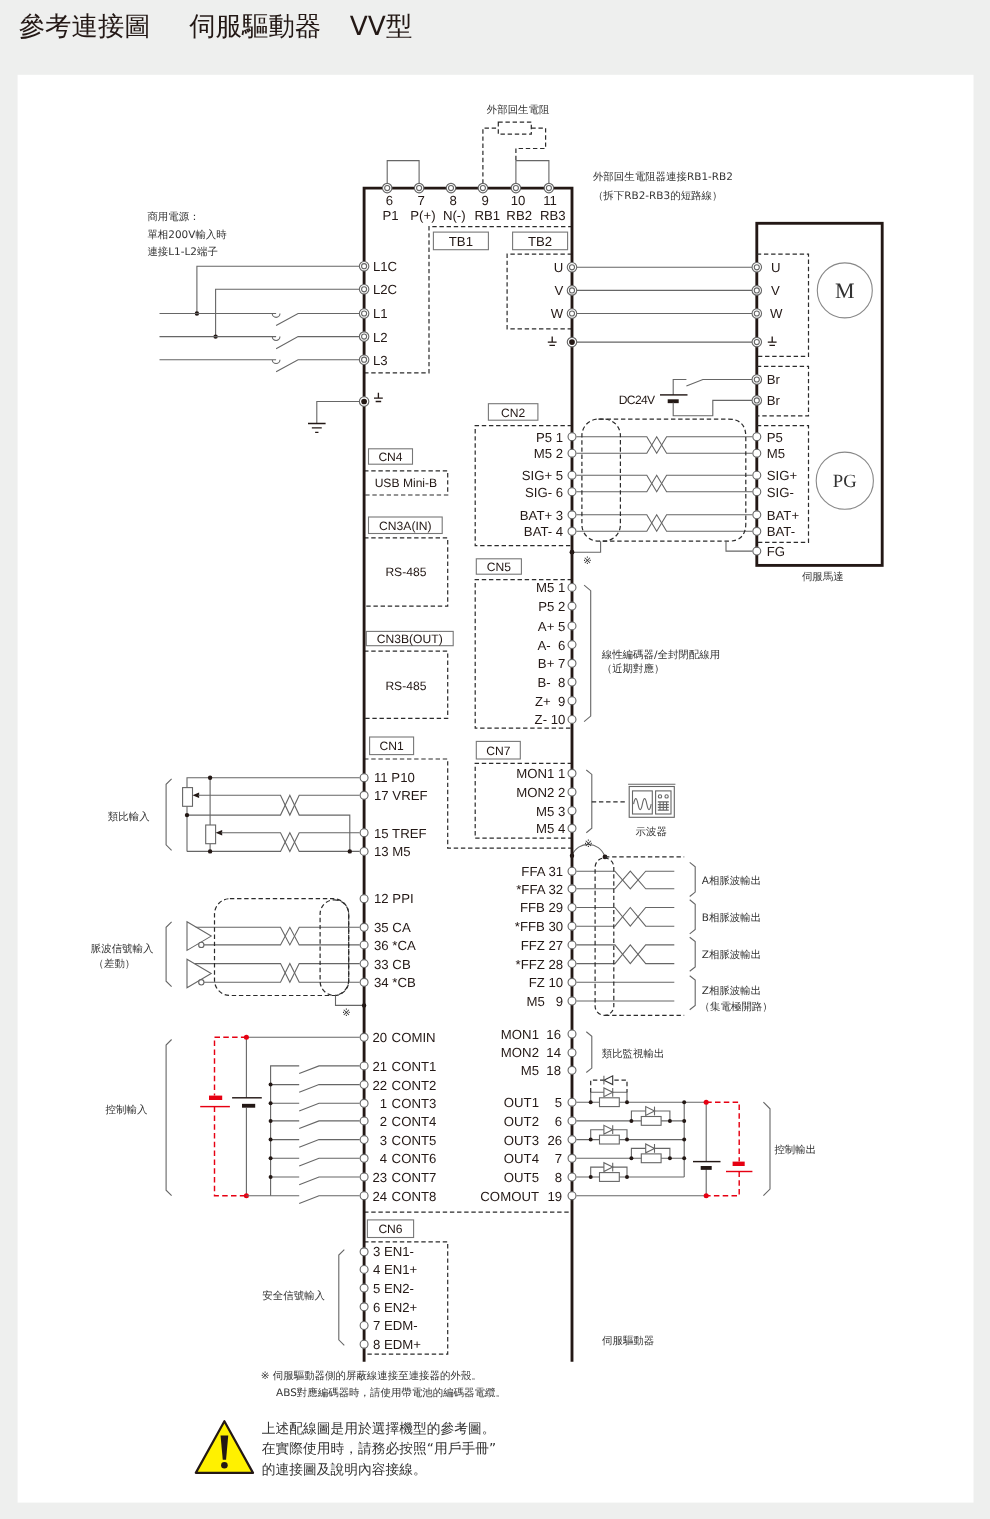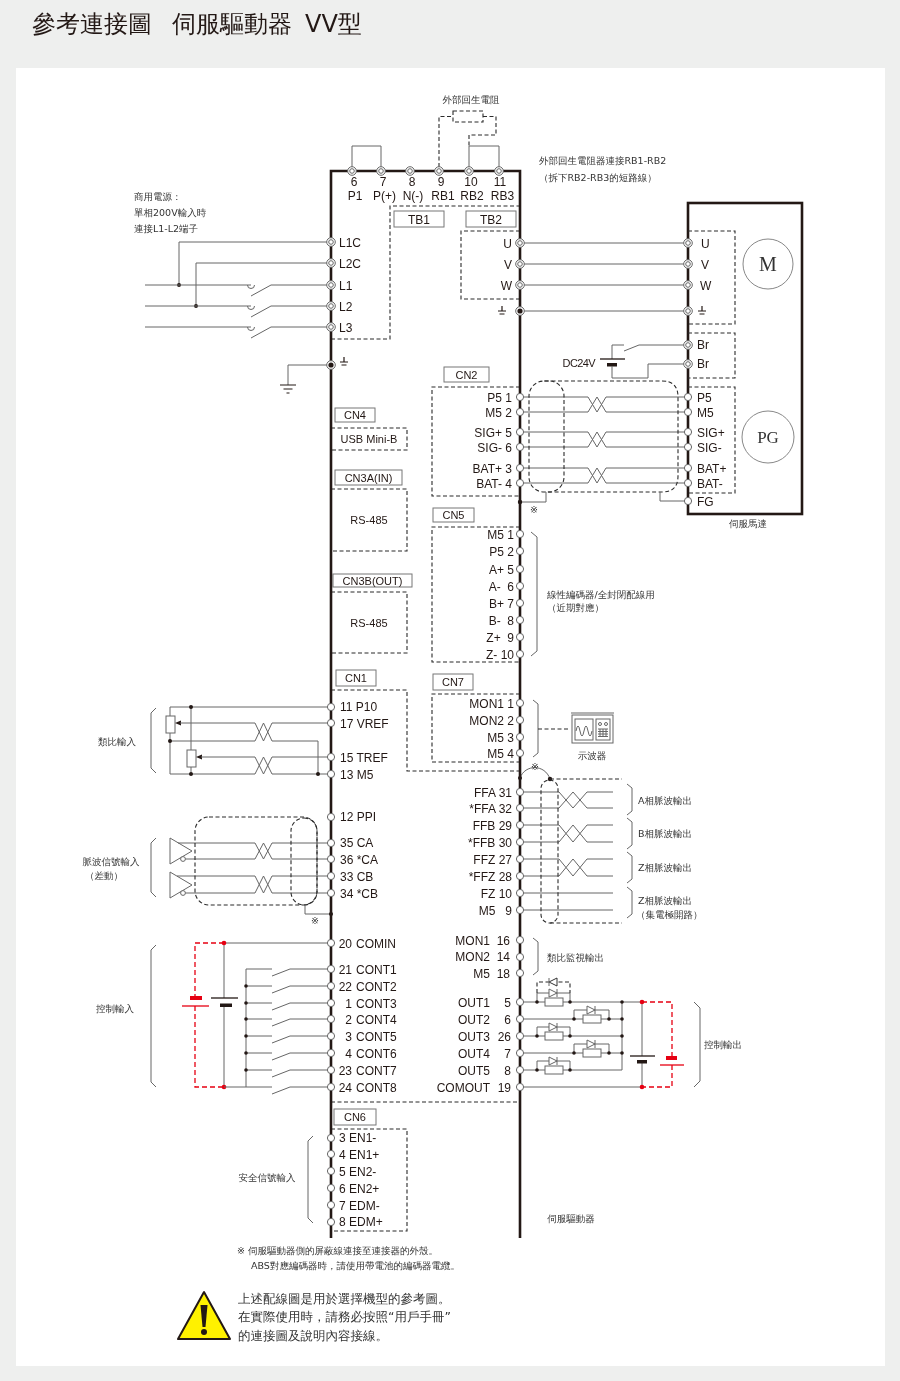--- a/index.html
+++ b/index.html
@@ -22,23 +22,23 @@
 .redd{stroke:#e60012;stroke-width:1.3;fill:none;stroke-dasharray:5 3;}
 .redl{stroke:#e60012;stroke-width:1.3;fill:none;}
 .redf{fill:#e60012;}
 .rdot{fill:#e60012;}
 .coil{fill:#fff;stroke:#666;stroke-width:1;}
 .gnd{stroke:#231815;stroke-width:1.2;fill:none;}
 </style>
 </head>
 <body>
 
-<div class="title" style="left:32px">參考連接圖</div>
+<div class="title" style="left:17px">參考連接圖</div>
 <div class="title" style="left:172px">伺服驅動器</div>
-<div class="title" style="left:305px">VV型</div>
+<div class="title" style="left:318px">VV型</div>
 
 <div class="panel"></div>
 
 <svg id="dg" width="900" height="1381" viewBox="0 0 900 1381">
 
   <g>
     <text class="tc" x="471" y="103" text-anchor="middle">外部回生電阻</text>
     <rect class="d" x="453" y="111" width="30" height="11"></rect>
     <path class="d" d="M439,167 V116.5 H453"></path>
     <path class="d" d="M483,116.5 H496 V135 H469 V146"></path>

